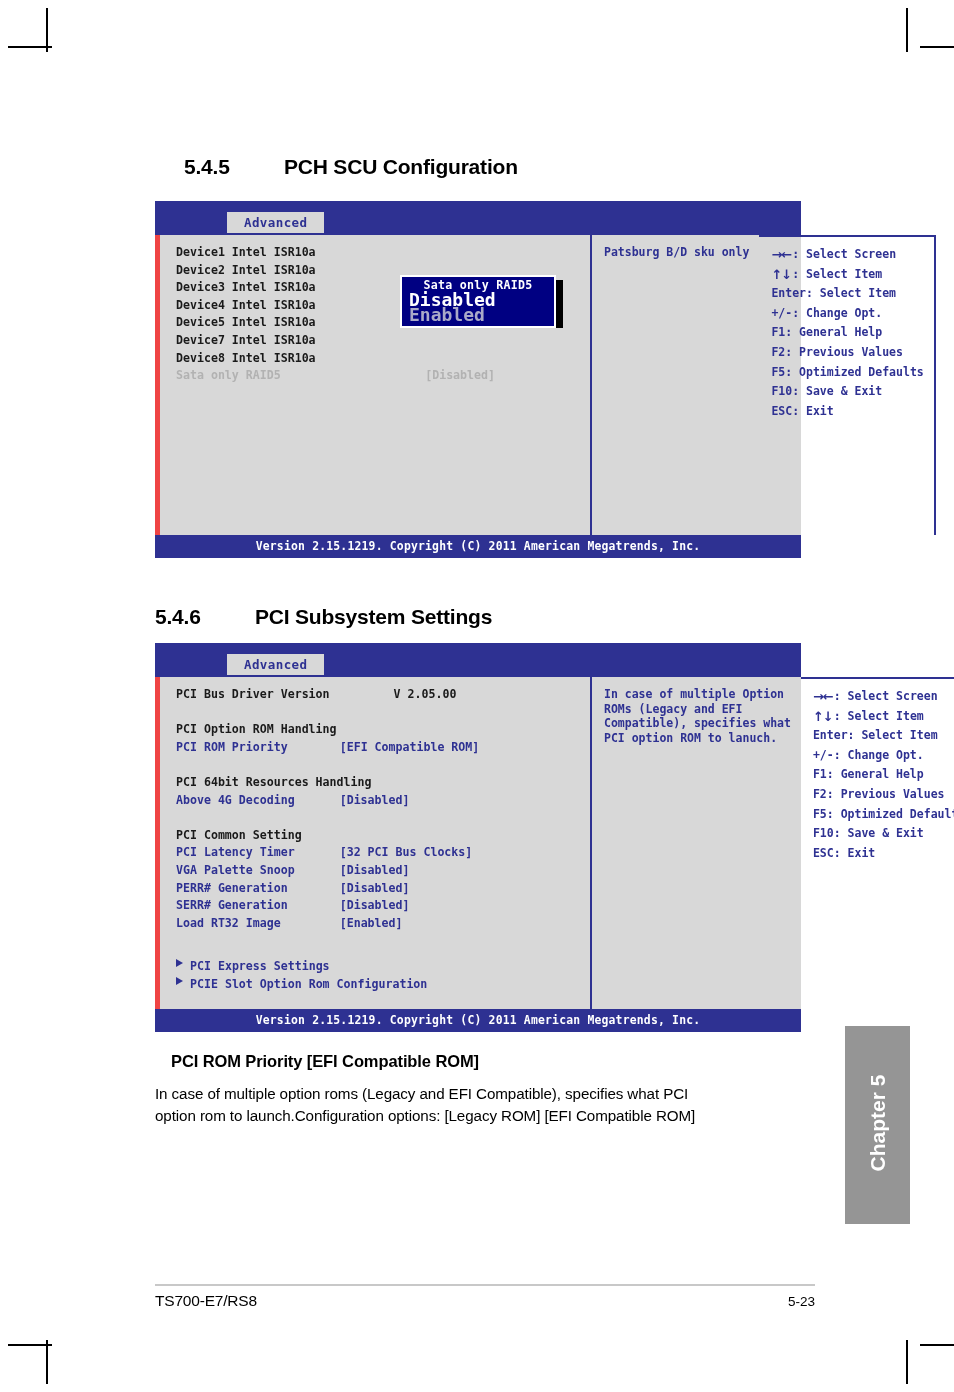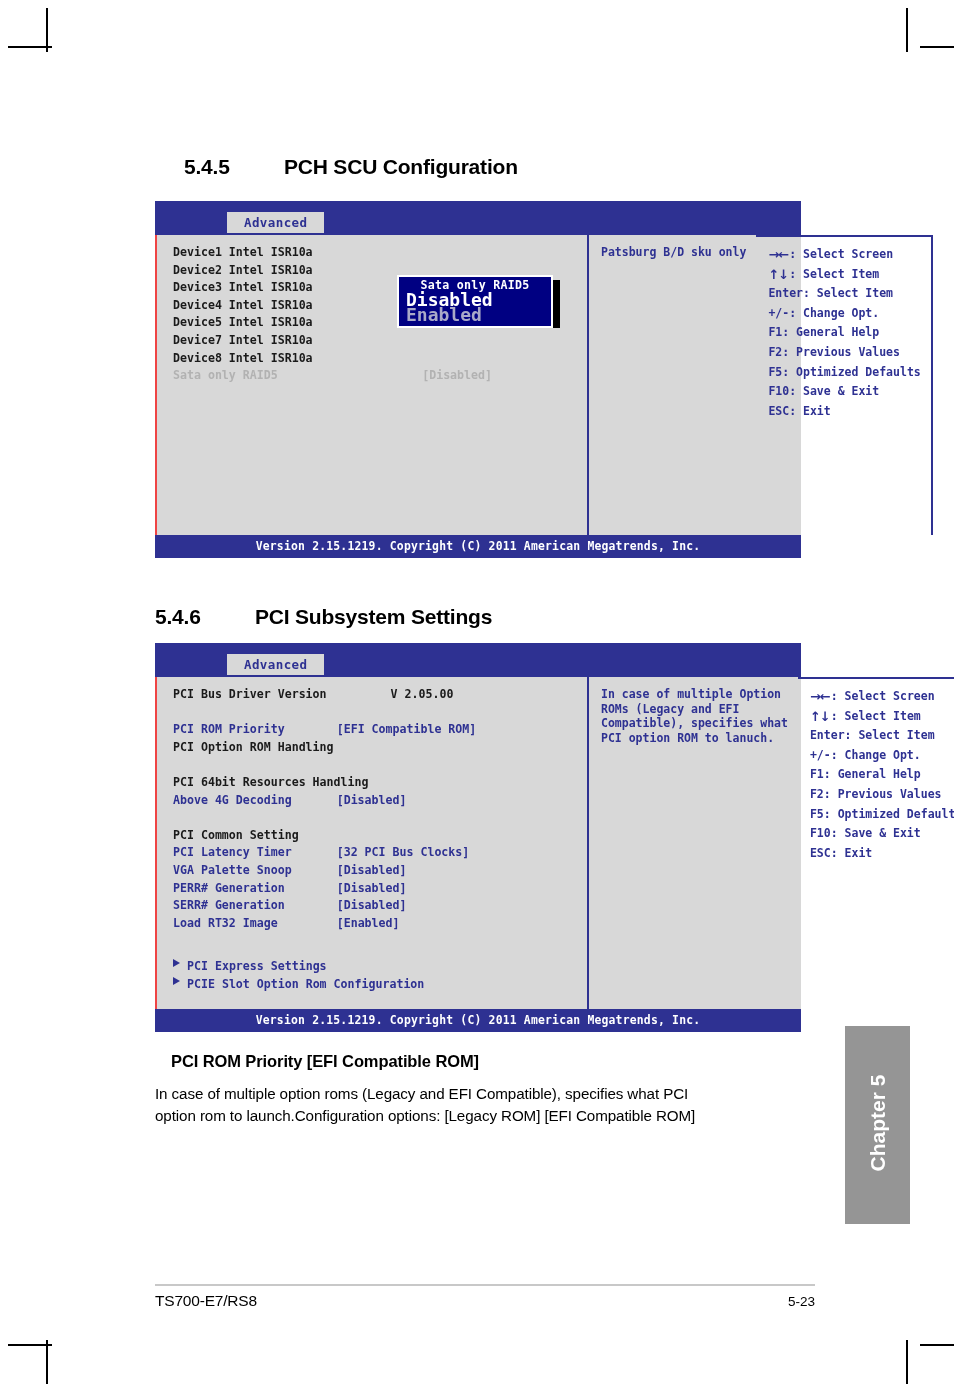--- a/index.html
+++ b/index.html
@@ -66,21 +66,21 @@
     letter-spacing: 0.4px;
   }
   .bios-body {
     display: flex;
     background: #d8d8d8;
     border-top: 2px solid #2e3192;
     position: relative;
   }
   .bios-left {
     flex: 0 0 430px;
-    border-left: 2px solid #ef4444;
+    border-left: 5px solid #ef4444;
     border-right: 2px solid #2e3192;
     padding: 9px 0 9px 0;
     position: relative;
   }
   .bios-right {
     flex: 1 1 auto;
     border-right: 2px solid #2e3192;
     display: flex;
     flex-direction: row;
   }
@@ -357,26 +357,26 @@
       <div class="bios-tab">Advanced</div>
     </div>
     <div class="bios-body" style="height:332px;">
       <div class="bios-left">
 
         <div class="row black">
           <span class="lbl">PCI Bus Driver Version</span>
           <span class="val" style="padding-left:64px;">V 2.05.00</span>
         </div>
         <div class="spacer"></div>
+        <div class="row black">
+          <span class="lbl">PCI Option ROM Handling</span>
+        </div>
         <div class="row blue">
           <span class="lbl">PCI ROM Priority</span>
           <span class="val" style="padding-left:52px;">[EFI Compatible ROM]</span>
-        </div>
-        <div class="row black">
-          <span class="lbl">PCI Option ROM Handling</span>
         </div>
         <div class="spacer"></div>
         <div class="row black">
           <span class="lbl">PCI 64bit Resources Handling</span>
         </div>
         <div class="row blue">
           <span class="lbl">Above 4G Decoding</span>
           <span class="val" style="padding-left:45px;">[Disabled]</span>
         </div>
         <div class="spacer"></div>

